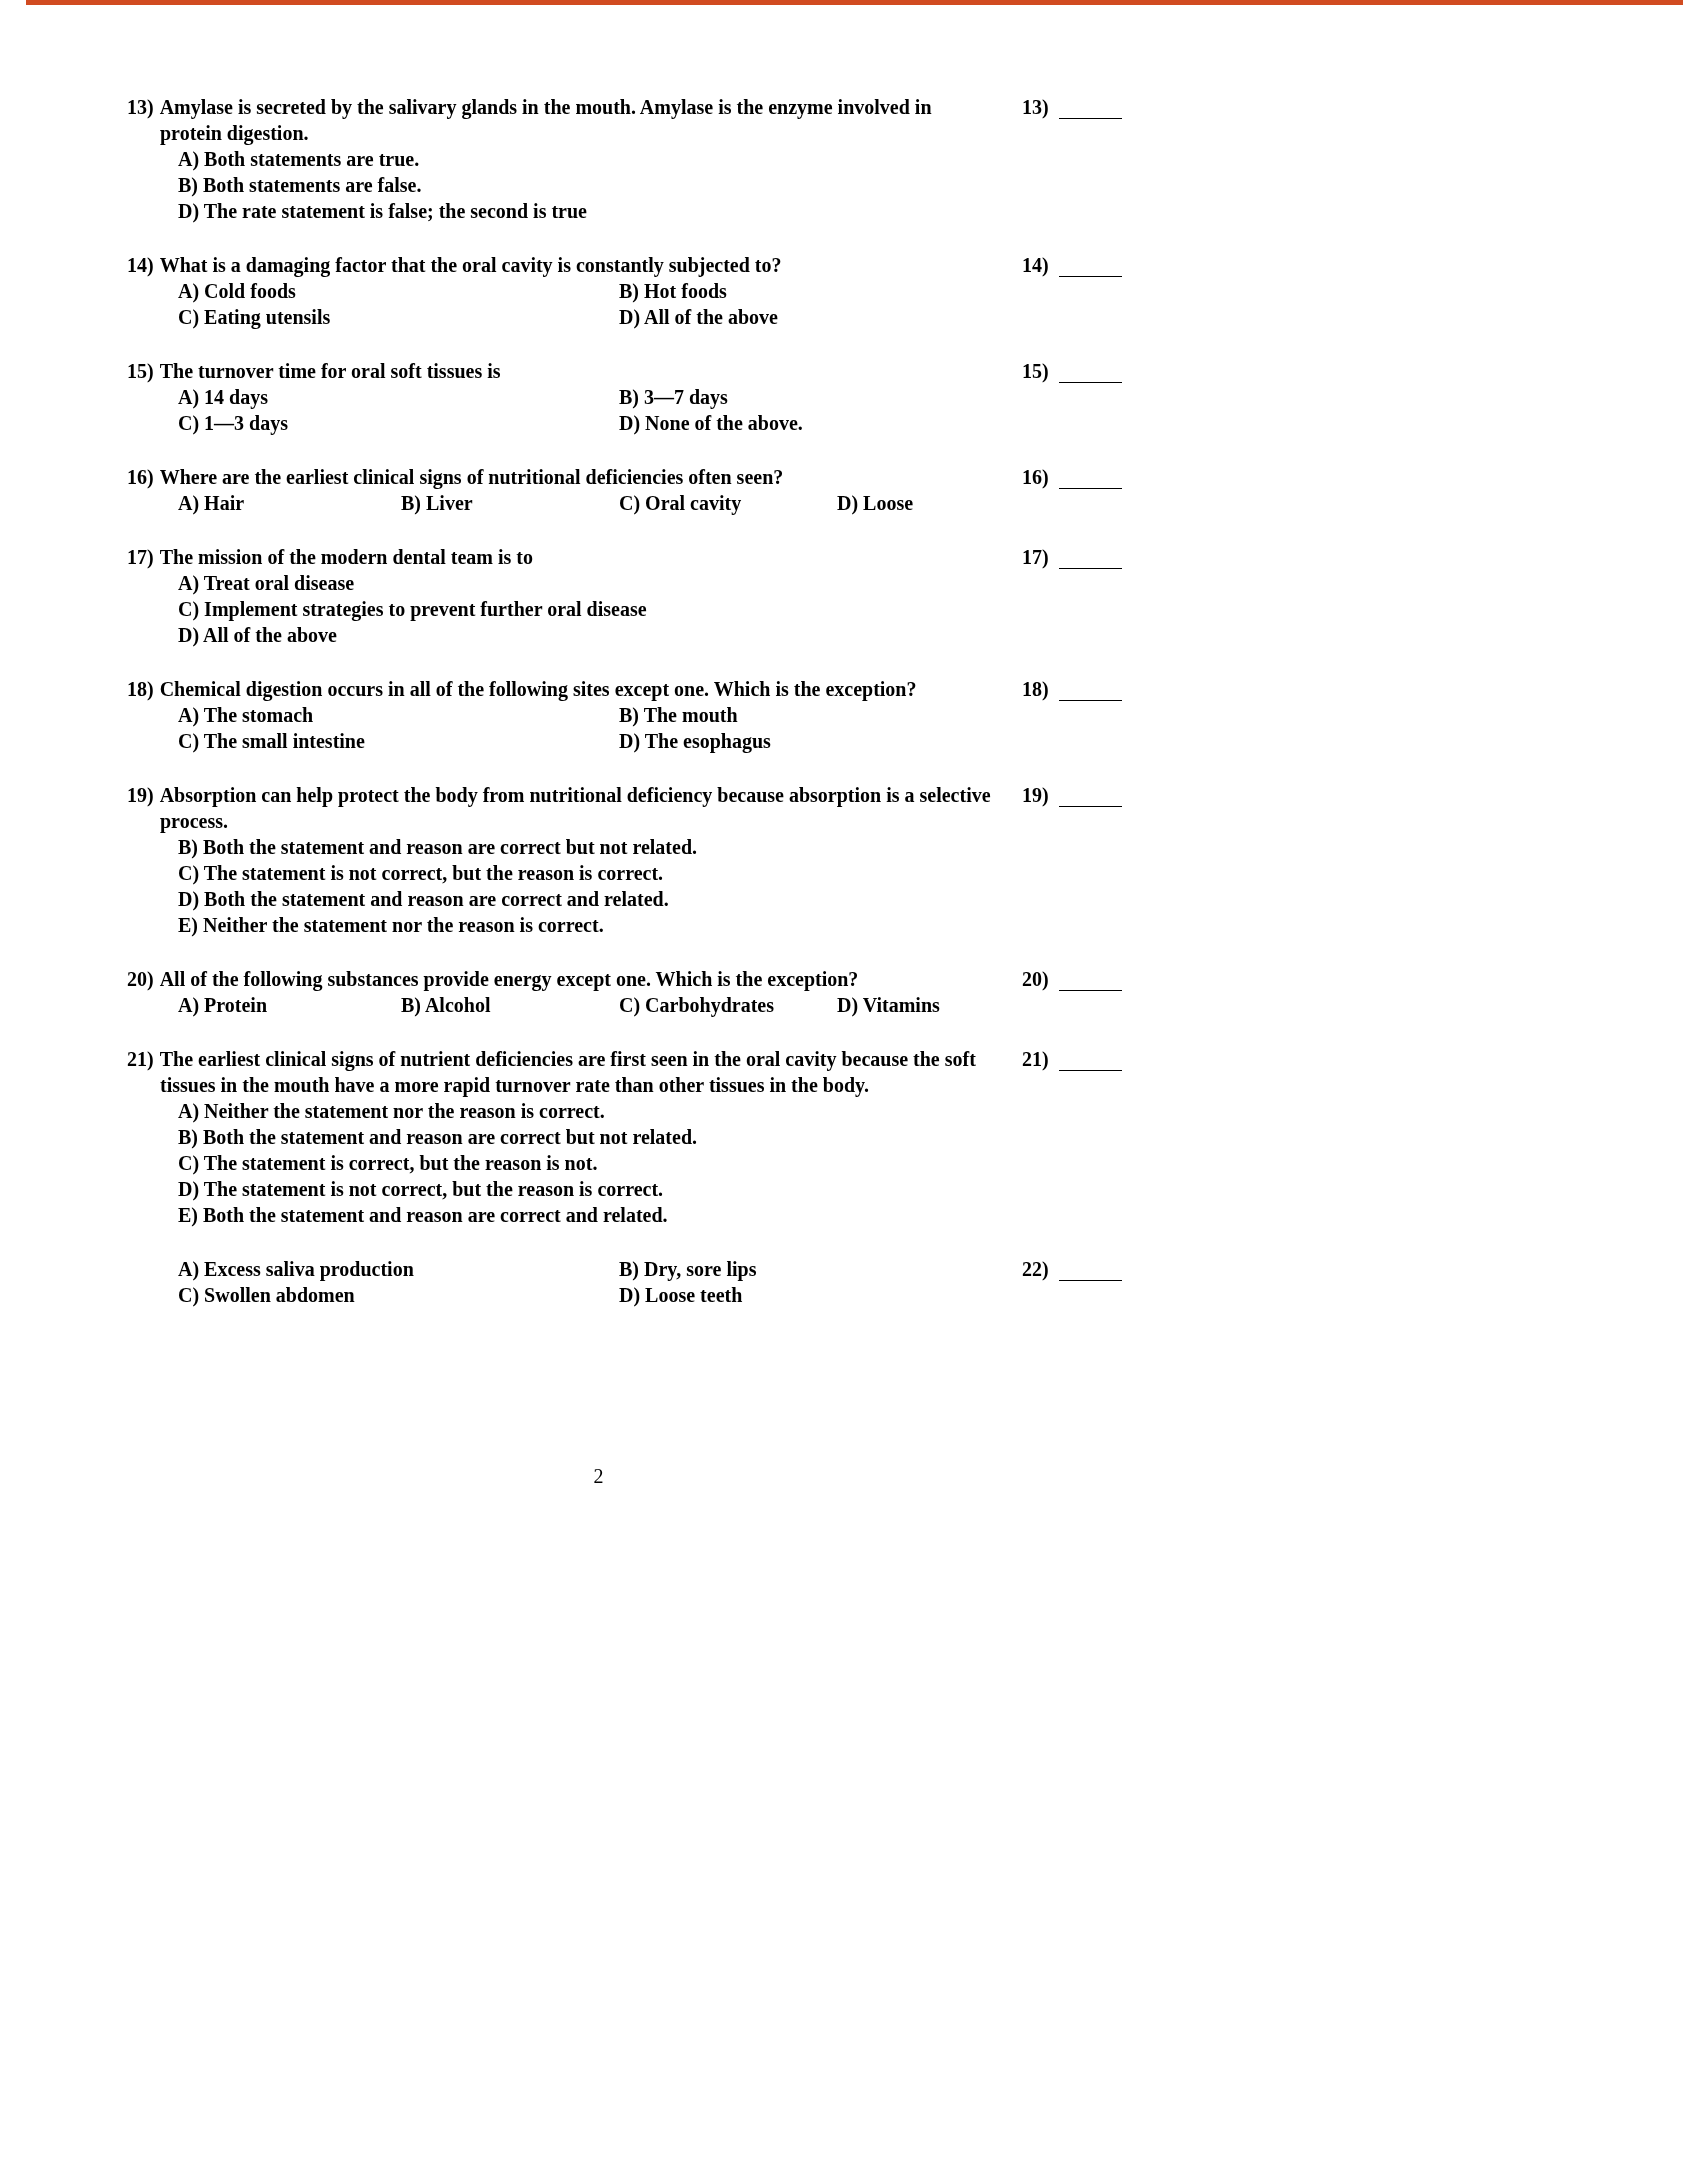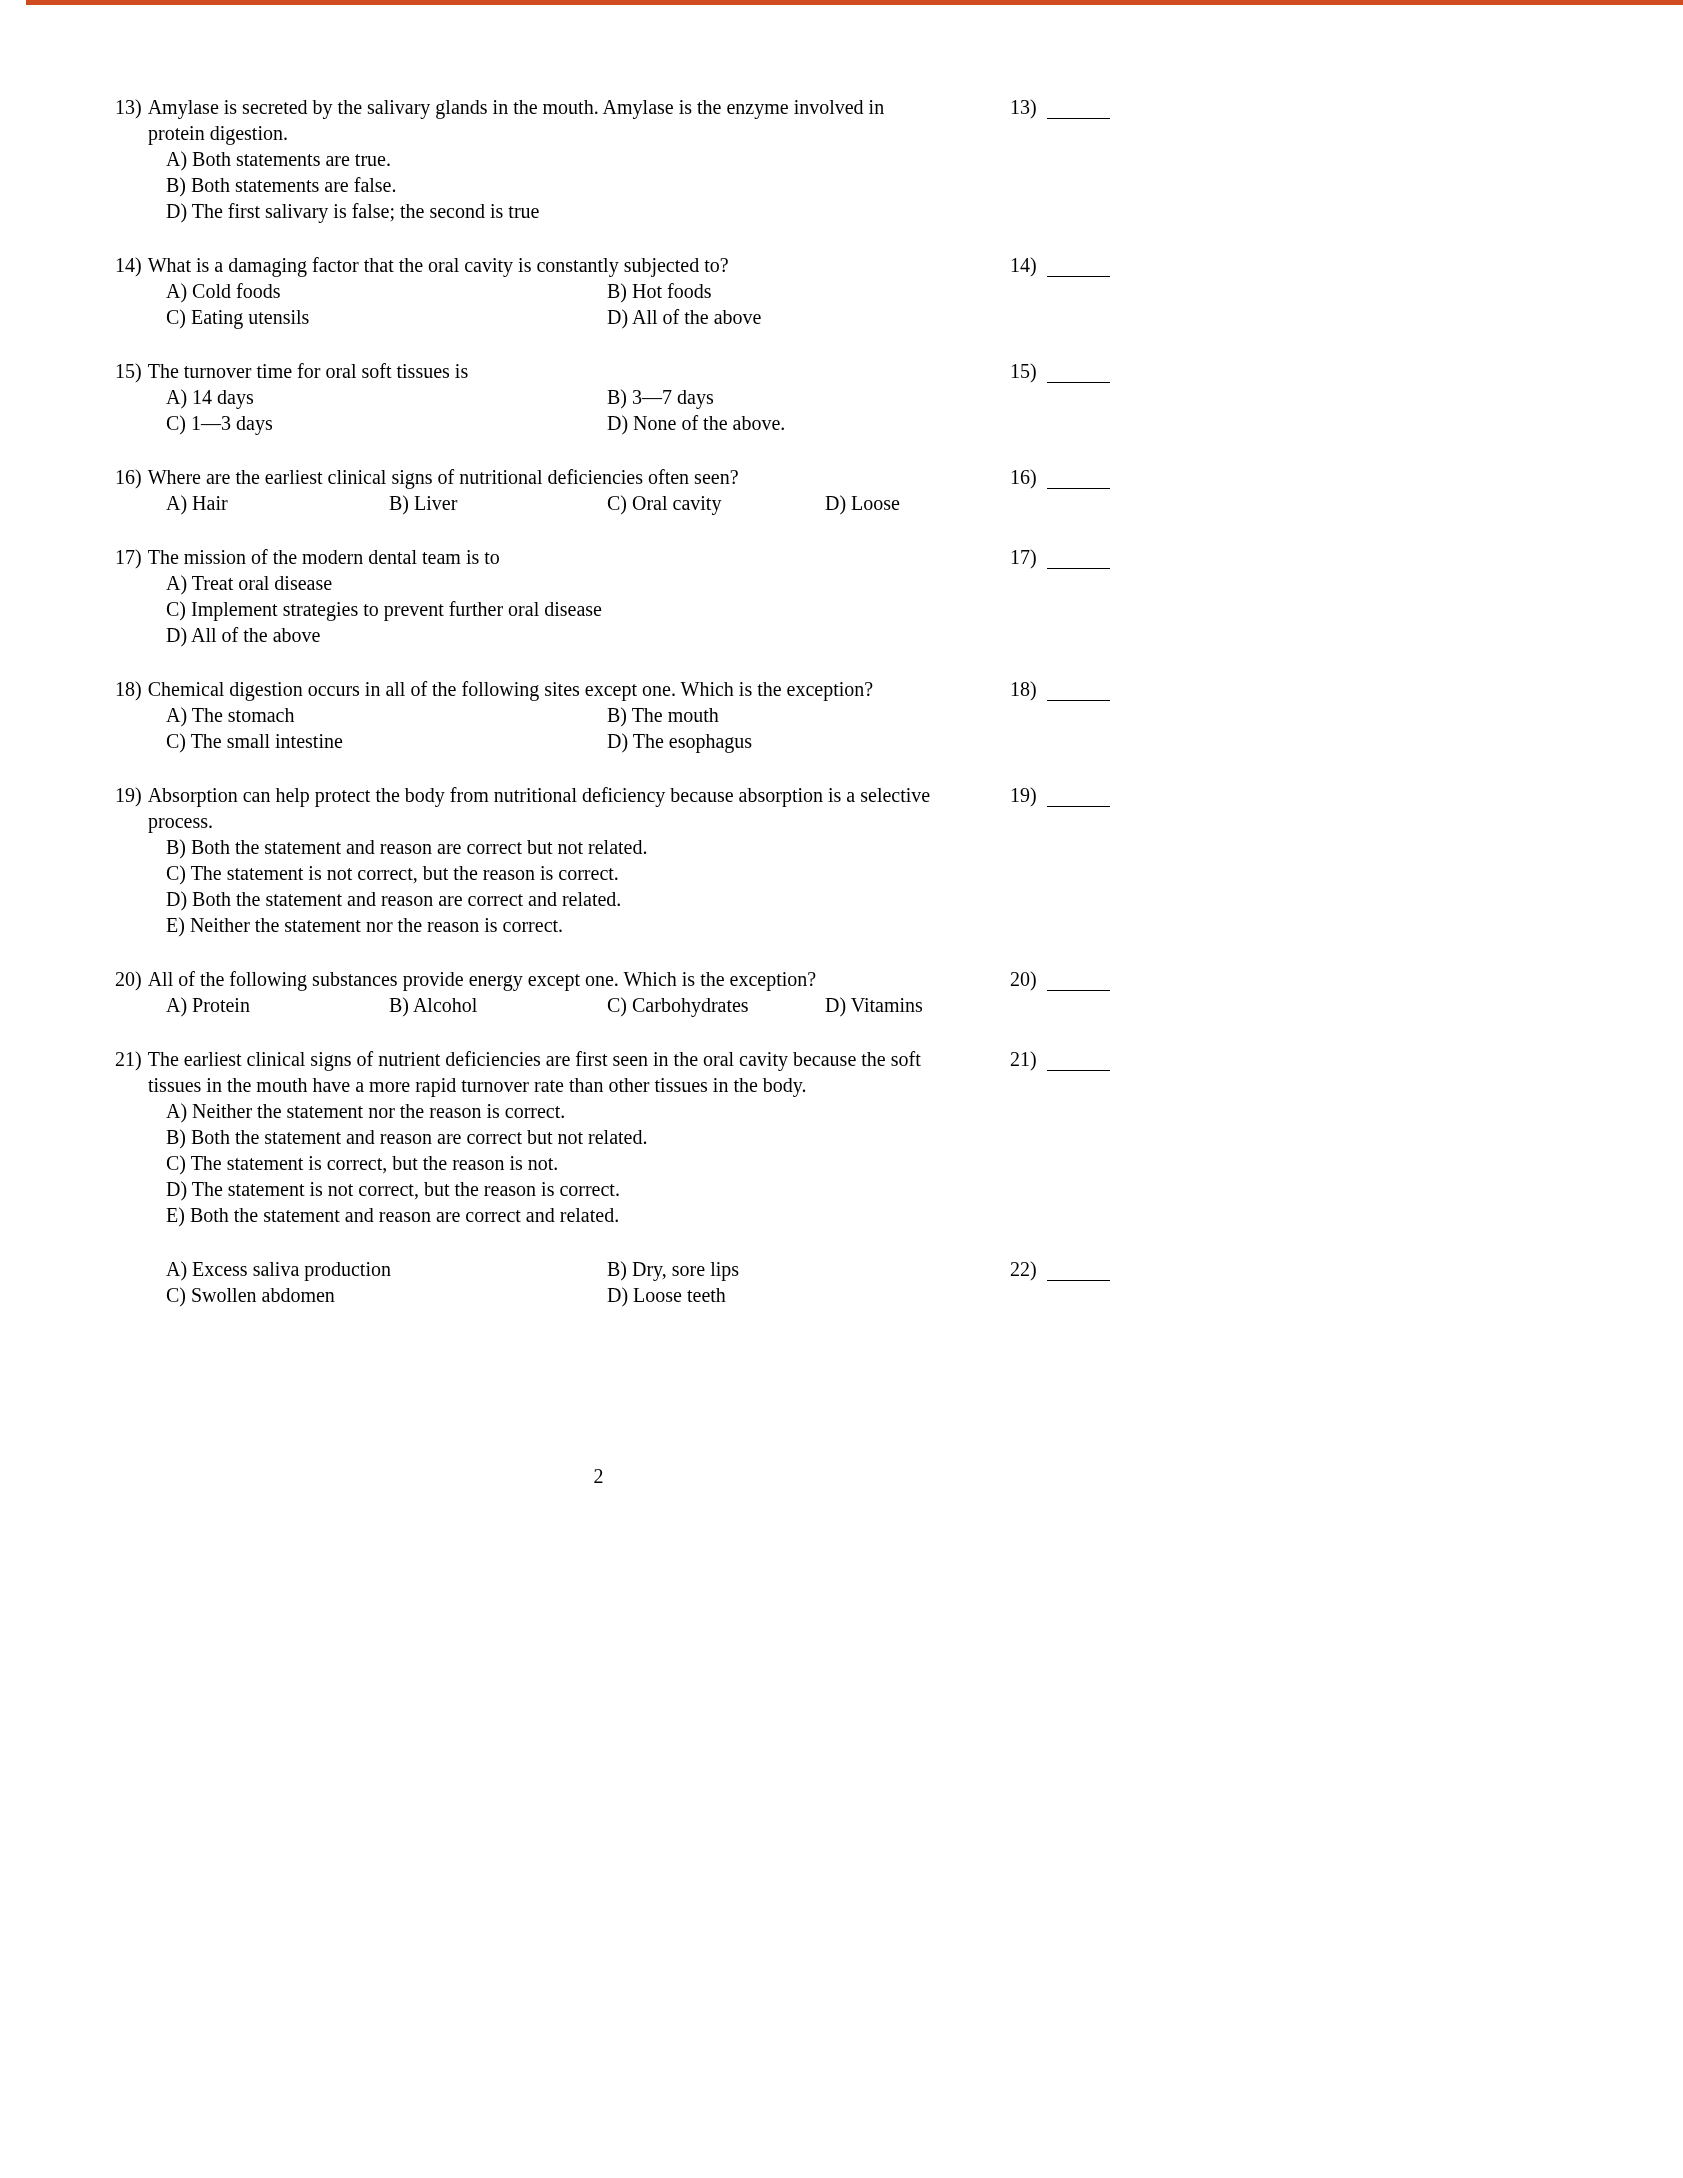--- a/index.html
+++ b/index.html
@@ -17,22 +17,23 @@
   .top-edge-line {
     position: absolute;
     top: 0;
     left: 26px;
     right: 0;
     height: 5px;
   }
   .content {
     position: absolute;
     top: 94px;
-    left: 115px;
+    left: 127px;
     width: 1005px;
+    font-weight: bold;
   }
   .question {
     position: relative;
     padding-right: 119px;
     margin-bottom: 28px;
   }
   .q-main { width: 891px; }
   .q-text {
     padding-left: 33px;
     text-indent: -33px;
@@ -80,21 +81,21 @@
   <div class="content" id="questions">
   <div class="question">
     <div class="q-main">
       <div class="q-text">
         <span class="q-num">13)</span><span class="q-body">Amylase is secreted by the salivary glands in the mouth. Amylase is the enzyme involved in
 protein digestion.</span>
       </div>
       <div class="q-options cols-1">
             <div class="option">A) Both statements are true.</div>
             <div class="option">B) Both statements are false.</div>
-            <div class="option">D) The first salivary is false; the second is true</div>
+            <div class="option">D) The rate statement is false; the second is true</div>
           </div>
     </div>
     <div class="q-answer">
       <span class="a-num">13)</span><span class="a-blank"></span>
     </div>
   </div>
 
   <div class="question">
     <div class="q-main">
       <div class="q-text">

